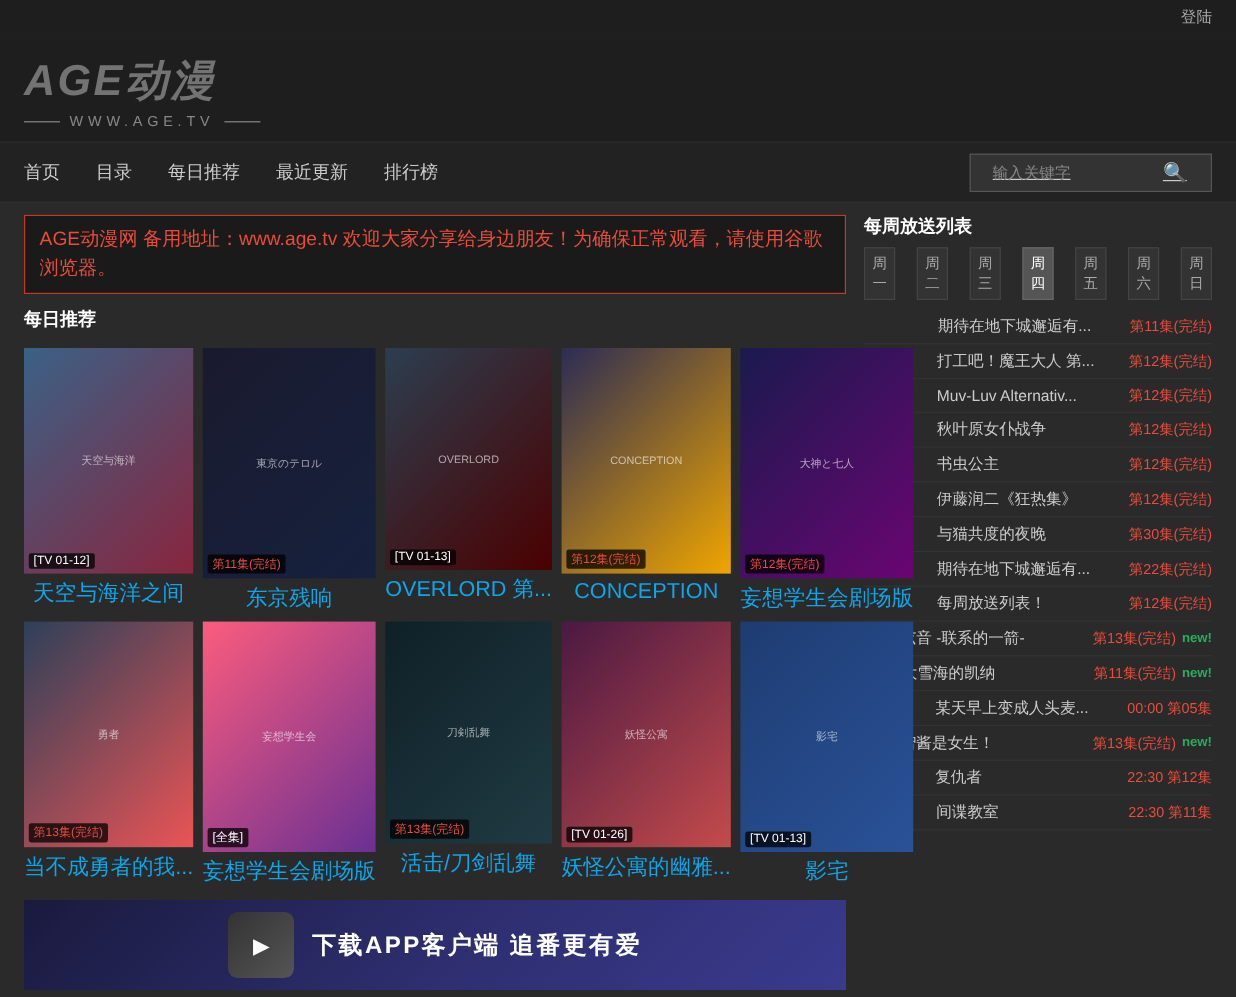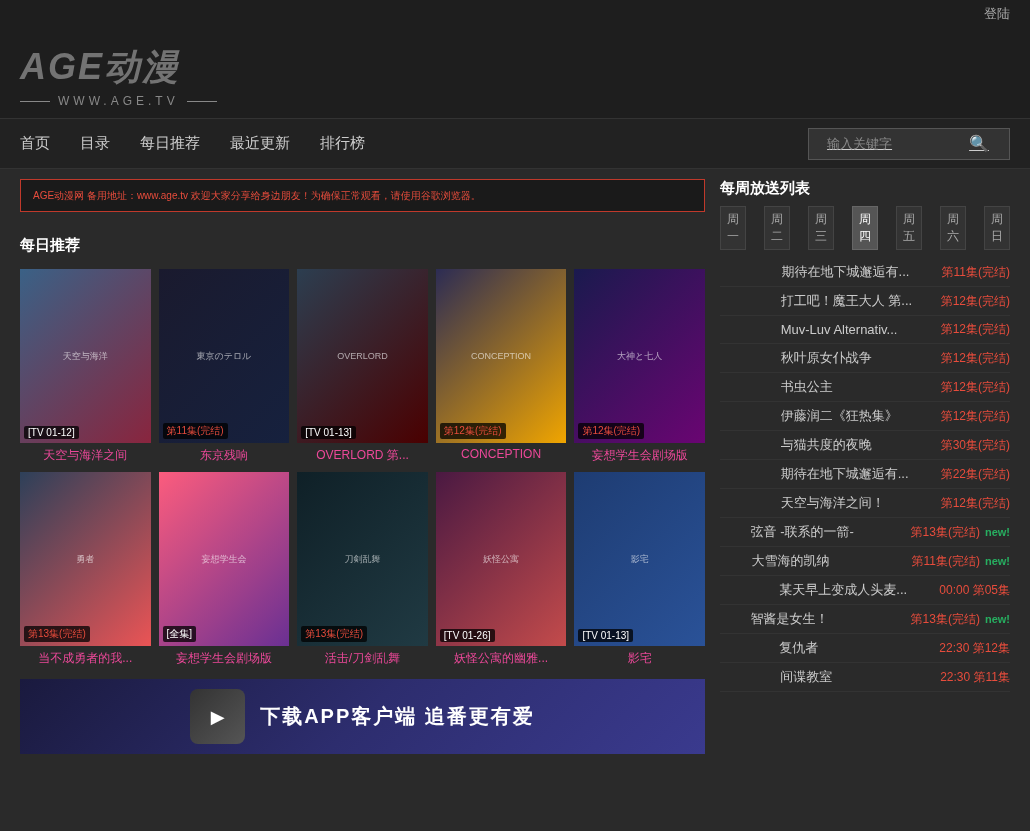--- a/index.html
+++ b/index.html
@@ -118,22 +118,22 @@
       margin-left: 15px;
       flex-shrink: 0;
     }
 
     
     .notice-bar {
       border: 1px solid #c0392b;
       background: #1a1a1a;
       color: #e74c3c;
       padding: 8px 12px;
-      margin-bottom: 24px;
-      font-size: 10px;
+      margin-bottom: 12px;
+      font-size: 16px;
       line-height: 1.5;
     }
 
     
     .section-title {
       color: #fff;
       font-size: 15px;
       font-weight: bold;
       margin-bottom: 10px;
       padding-bottom: 4px;
@@ -165,22 +165,22 @@
       bottom: 4px;
       left: 4px;
       background: rgba(0,0,0,0.75);
       color: #fff;
       font-size: 10px;
       padding: 1px 4px;
       border-radius: 2px;
     }
     .anime-badge.red { color: #e74c3c; background: rgba(0,0,0,0.75); }
     .anime-title {
-      color: #ec4899;
-      font-size: 12px;
+      color: #0ea5e9;
+      font-size: 18px;
       text-align: center;
       margin-top: 4px;
       overflow: hidden;
       text-overflow: ellipsis;
       white-space: nowrap;
     }
 
     
     .thumb-1 { background: linear-gradient(135deg, #3a6186, #89253e); }
     .thumb-2 { background: linear-gradient(135deg, #1a1a2e, #16213e); }
@@ -454,21 +454,21 @@
       </div>
       <div class="schedule-item">
         <span class="schedule-name">与猫共度的夜晚</span>
         <span class="schedule-ep">第30集(完结)</span>
       </div>
       <div class="schedule-item">
         <span class="schedule-name">期待在地下城邂逅有...</span>
         <span class="schedule-ep">第22集(完结)</span>
       </div>
       <div class="schedule-item">
-        <span class="schedule-name">天空与海洋之间！</span>
+        <span class="schedule-name">每周放送列表！</span>
         <span class="schedule-ep">第12集(完结)</span>
       </div>
       <div class="schedule-item">
         <span class="schedule-name">弦音 -联系的一箭-</span>
         <span class="schedule-ep">第13集(完结)</span>
         <span class="new-badge">new!</span>
       </div>
       <div class="schedule-item">
         <span class="schedule-name">大雪海的凯纳</span>
         <span class="schedule-ep">第11集(完结)</span>

